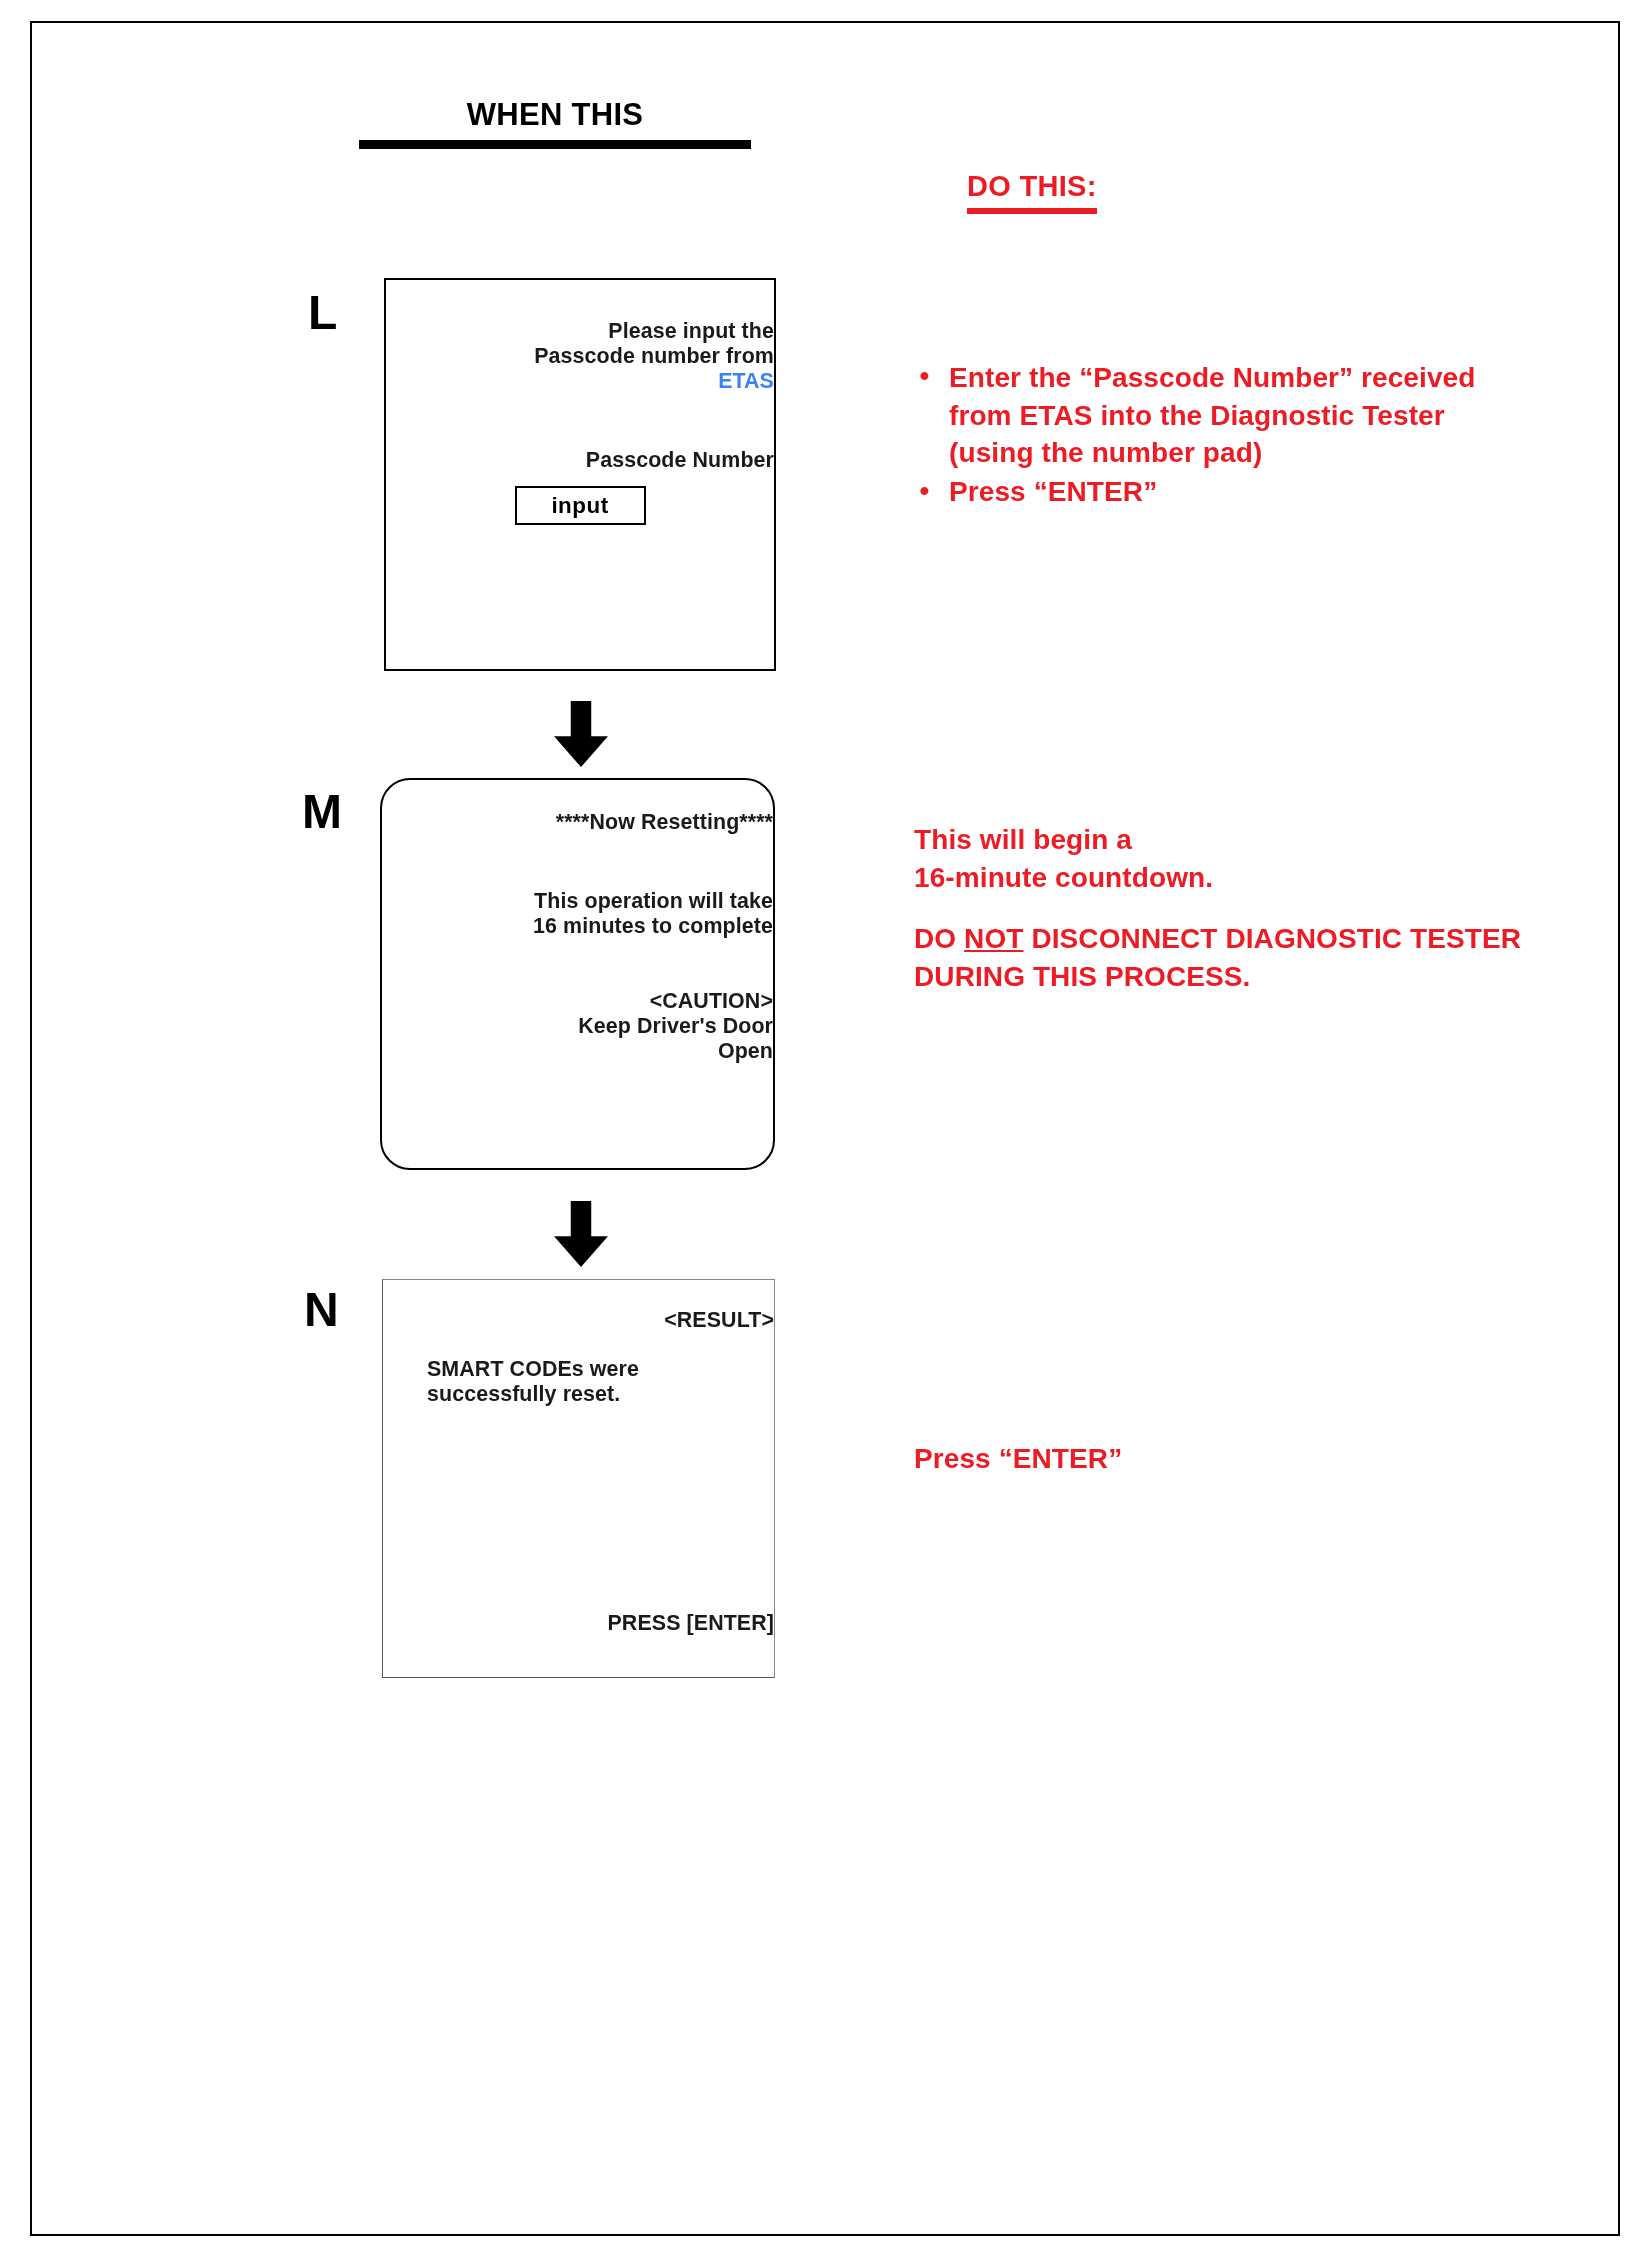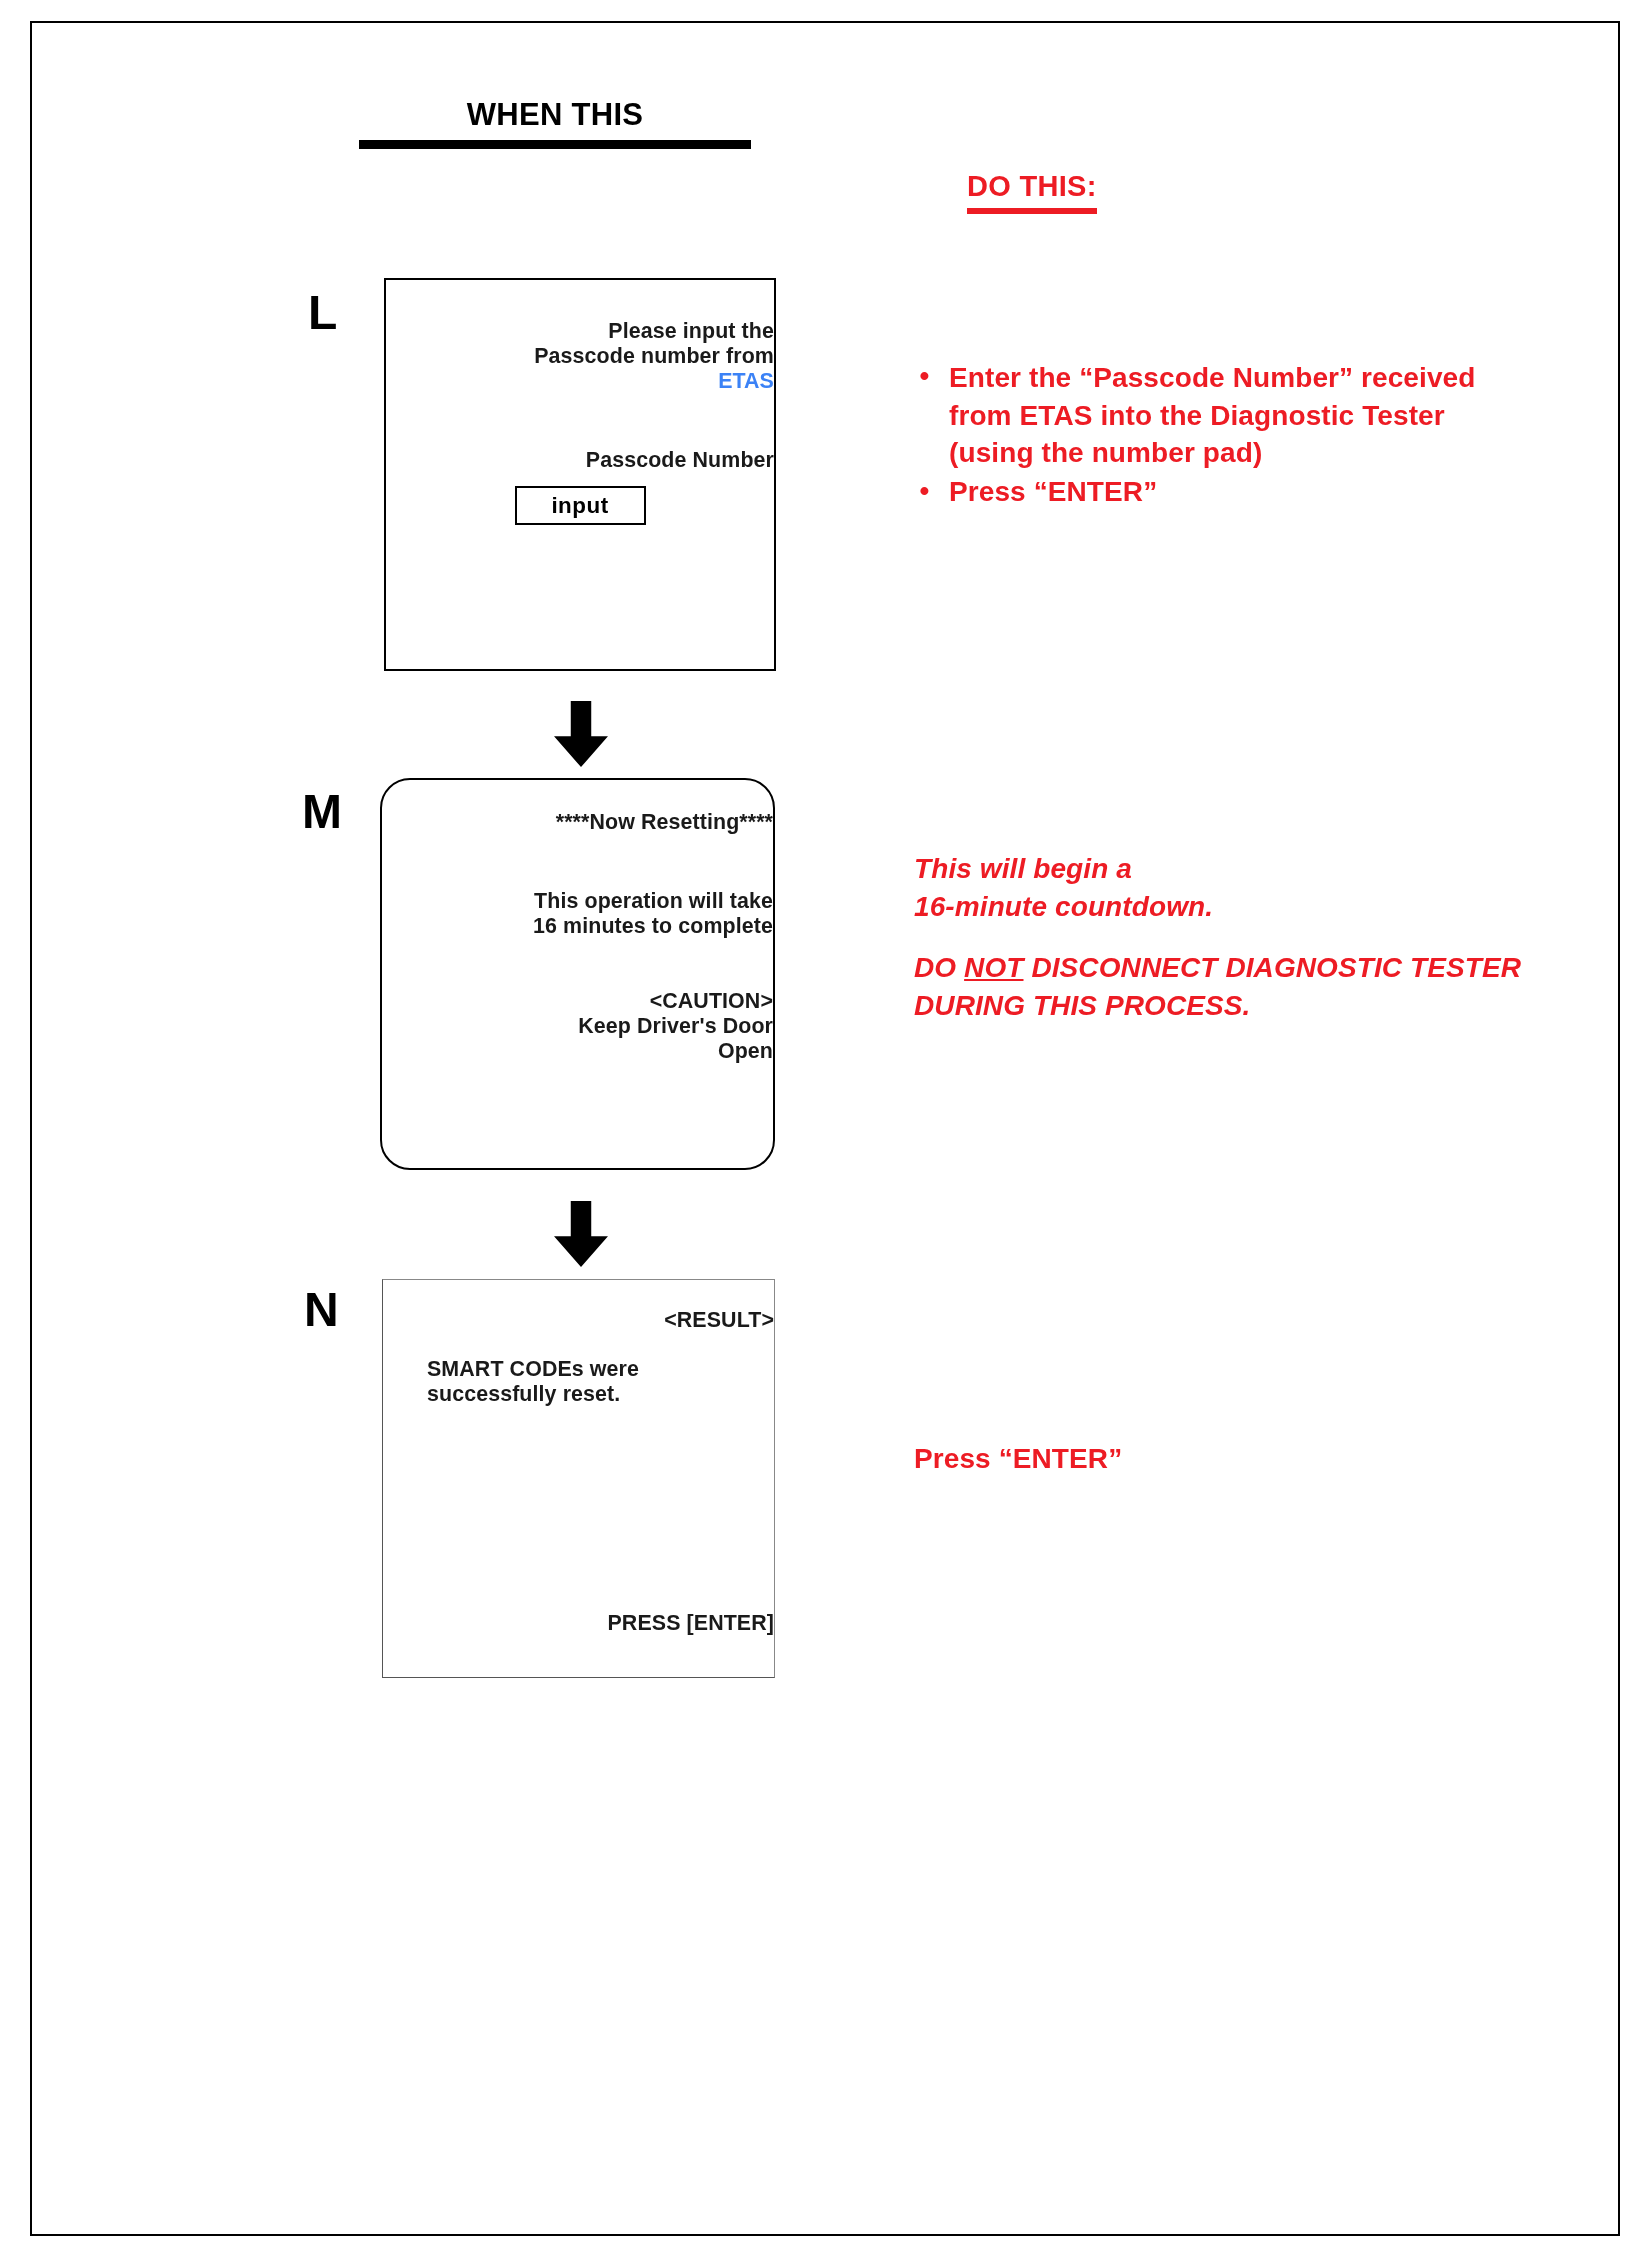--- a/index.html
+++ b/index.html
@@ -202,21 +202,21 @@
     <div class="spacer-md"></div>
     <div class="screen-line" style="margin-top:17px;">This operation will take</div>
     <div class="screen-line">16 minutes to complete</div>
     <div class="spacer-md"></div>
     <div class="screen-line" style="margin-top:13px;">&lt;CAUTION&gt;</div>
     <div class="screen-line">Keep Driver's Door</div>
     <div class="screen-line">Open</div>
   </div>
 </div>
 
-<div class="instr" style="left:914px; top:850px; width:653px;font-style:italic;">
+<div class="instr" style="left:914px; top:821px; width:653px;">
   <div class="para">
     <div>This will begin a</div>
     <div>16-minute countdown.</div>
   </div>
   <div>
     <span>DO </span><u>NOT</u><span> DISCONNECT DIAGNOSTIC TESTER DURING THIS PROCESS.</span>
   </div>
 </div>
 
 <svg class="arrow-down" style="left:550px; top:1201px;" viewBox="0 0 66 72">

